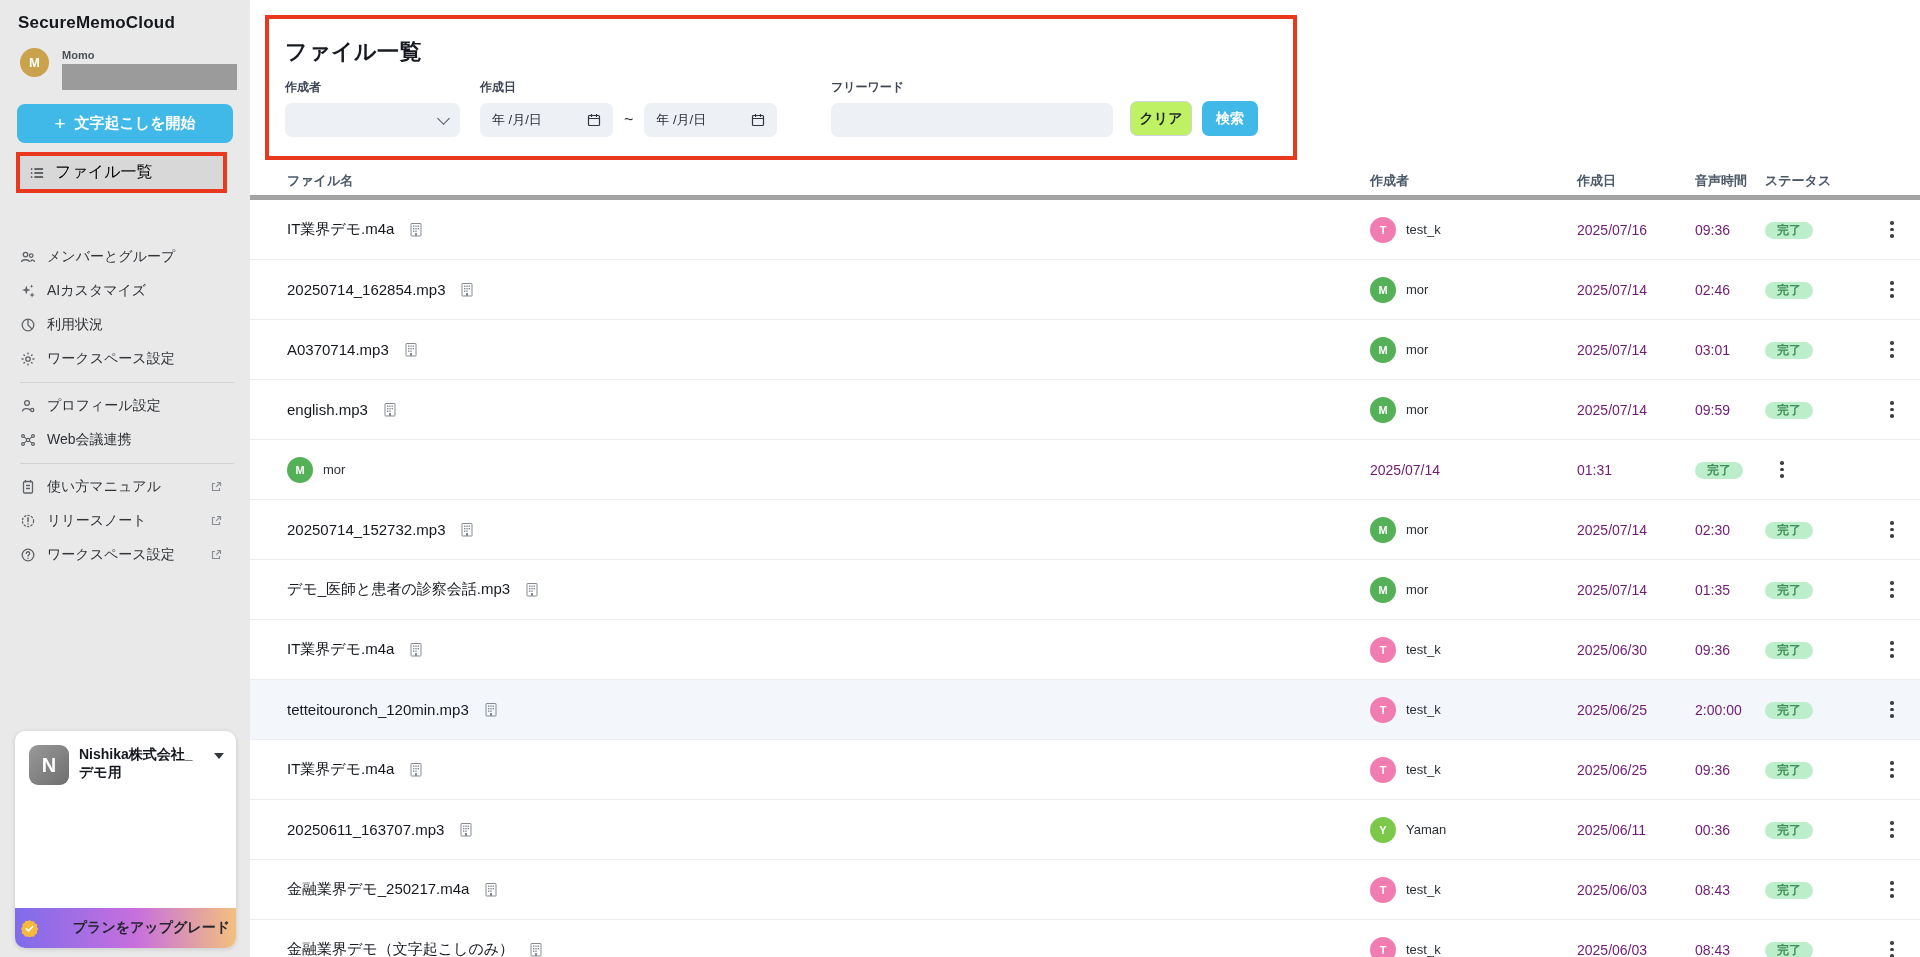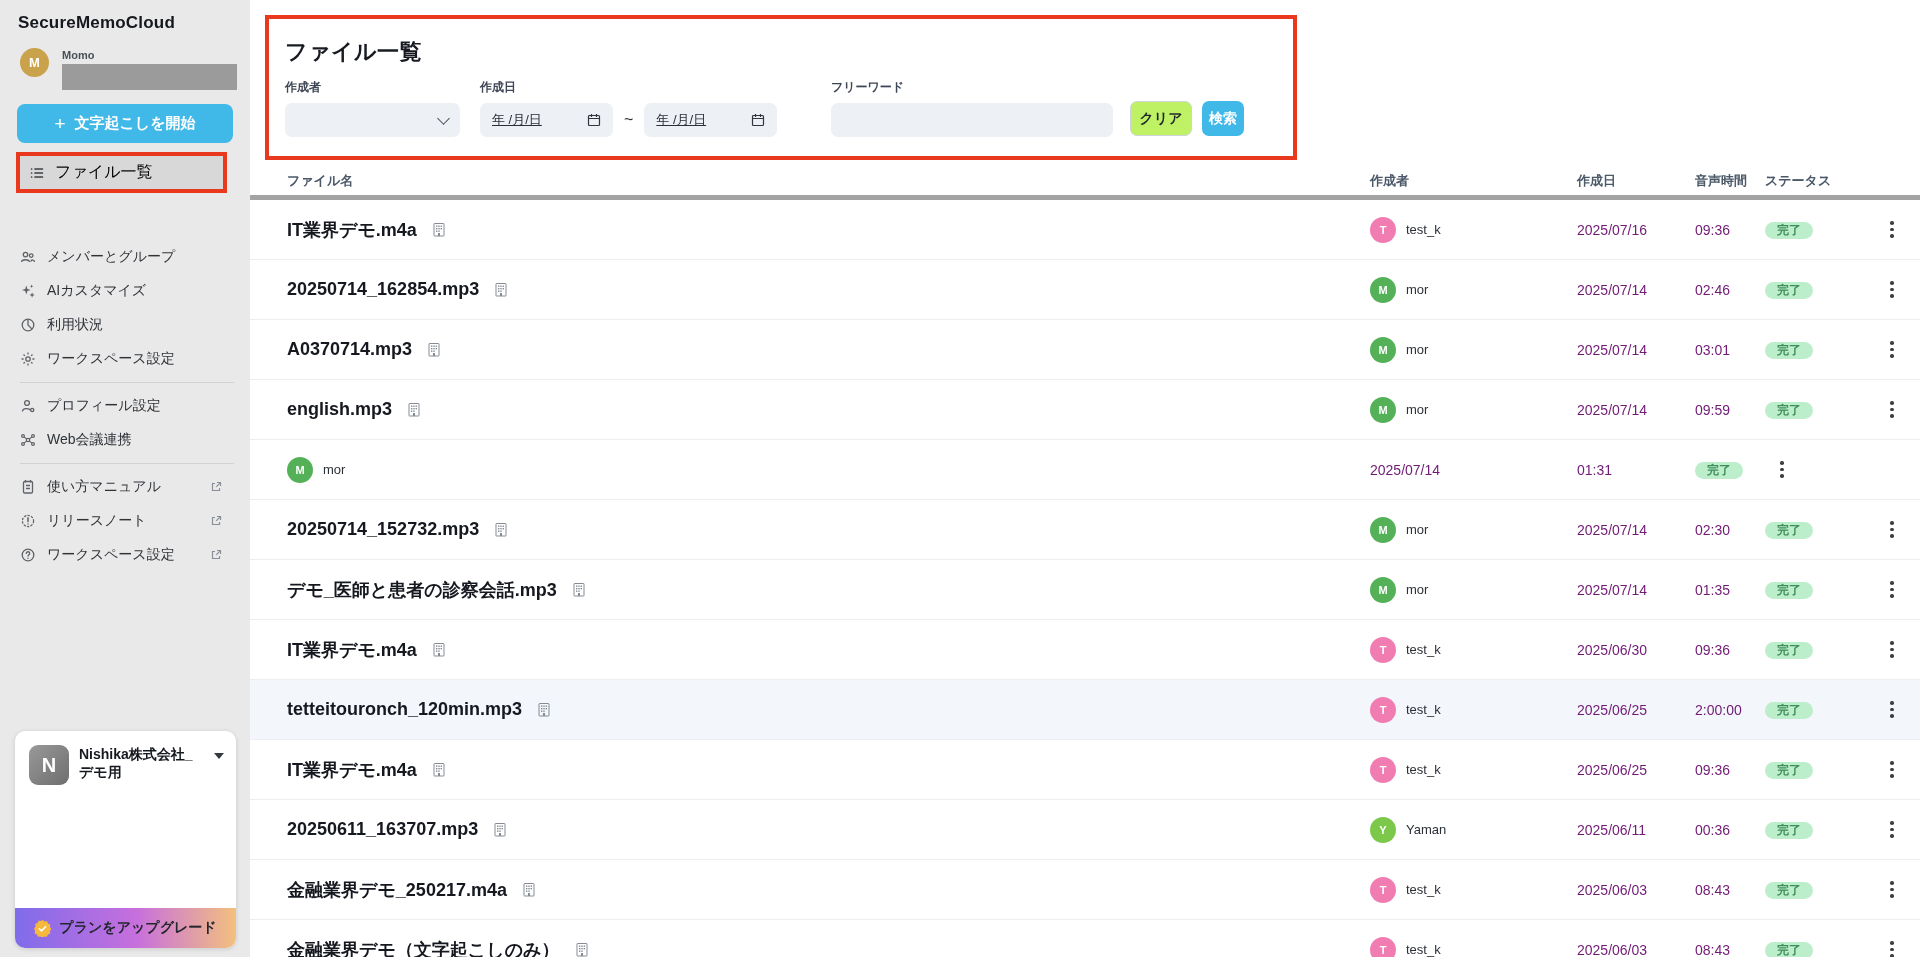--- a/index.html
+++ b/index.html
@@ -29,51 +29,51 @@
   .ws-card{position:absolute;left:15px;top:731px;width:221px;height:217px;background:#fff;border-radius:10px;
     box-shadow:0 1px 5px rgba(0,0,0,.14);overflow:hidden;}
   .ws-head{display:flex;gap:10px;padding:14px 12px 6px 14px;align-items:flex-start;cursor:pointer;}
   .ws-avatar{width:40px;height:40px;border-radius:9px;background:linear-gradient(135deg,#999 0%,#6e6e6e 100%);
     color:#fff;font-size:20px;font-weight:700;display:flex;align-items:center;justify-content:center;flex:0 0 40px;}
   .ws-name{font-size:14px;font-weight:700;color:#15181e;line-height:1.3;width:128px;word-break:break-all;}
   .caret{width:0;height:0;border-left:5px solid transparent;border-right:5px solid transparent;border-top:6px solid #34383f;margin-top:8px;}
   .ws-info{padding:4px 14px 0 14px;font-size:12px;color:#6e737c;line-height:1.62;}
   .ws-upgrade{position:absolute;left:0;right:0;bottom:0;height:40px;border:none;cursor:pointer;
     background:linear-gradient(90deg,#7f6ceb 0%,#c76fdd 55%,#f3c07e 100%);
-    display:flex;align-items:center;justify-content:center;gap:8px;font-size:14px;font-weight:700;color:#23262e;
+    display:flex;align-items:center;justify-content:space-between;gap:8px;font-size:14px;font-weight:700;color:#23262e;
     font-family:inherit;}
 
   
   .main{position:absolute;left:250px;top:0;width:1670px;height:957px;}
   .annotation-box{position:absolute;left:15px;top:15px;width:1024px;height:137px;border:4px solid #e8391f;pointer-events:none;}
   .page-title{position:absolute;left:35px;top:22px;font-size:22px;font-weight:700;color:#171b21;letter-spacing:.5px;}
   .fg{position:absolute;top:79px;}
   .fg-label{font-size:12px;font-weight:600;color:#3d4654;margin-bottom:7px;}
   .field{height:34px;background:#edf0f4;border-radius:7px;display:flex;align-items:center;
-    padding:0 12px;box-sizing:border-box;font-size:13px;color:#2b2f36;cursor:pointer;text-decoration:underline;}
+    padding:0 12px;box-sizing:border-box;font-size:13px;color:#2b2f36;cursor:pointer;}
   .select{width:175px;justify-content:flex-end;}
   .chev{width:8px;height:8px;border-right:1.6px solid #4a4f57;border-bottom:1.6px solid #4a4f57;transform:rotate(45deg);margin-bottom:3px;}
   .daterow{display:flex;align-items:center;gap:11px;}
   .datefield{width:133px;justify-content:space-between;}
   .tilde{font-size:16px;color:#2b2f36;}
   .kw-input{width:282px;height:34px;background:#edf0f4;border:none;border-radius:7px;padding:0 12px;
     box-sizing:border-box;font-size:13px;color:#2b2f36;font-family:inherit;}
   .btn-clear{position:absolute;left:880px;top:101px;width:62px;height:35px;background:#bef264;border:1px solid #cfd4da;
     border-radius:7px;font-size:14px;font-weight:600;color:#1f242b;cursor:pointer;font-family:inherit;}
-  .btn-search{position:absolute;left:952px;top:101px;width:42px;height:35px;background:#41b9e8;border:none;
+  .btn-search{position:absolute;left:952px;top:101px;width:56px;height:35px;background:#41b9e8;border:none;
     border-radius:7px;font-size:14px;font-weight:600;color:#fff;cursor:pointer;font-family:inherit;}
 
   .tgrid{display:grid;grid-template-columns:1083px 207px 118px 70px 110px 1fr;align-items:center;
     padding-left:37px;box-sizing:border-box;}
   .thead{position:absolute;left:0;top:166px;width:100%;height:34px;border-bottom:5px solid #a3a3a3;
     color:#4b5868;font-size:13px;font-weight:600;}
   .rows{position:absolute;left:0;top:200px;width:100%;}
   .trow{height:60px;border-bottom:1px solid #eceef2;cursor:pointer;}
   .row-highlight{background:#f3f6fa;}
-  .cell-file{display:flex;align-items:center;gap:15px;font-size:18px;color:#15181e;font-weight:bold;}
+  .cell-file{display:flex;align-items:center;gap:15px;font-size:15px;color:#15181e;}
   .cell-creator{display:flex;align-items:center;gap:10px;font-size:13px;color:#2b2f36;}
   .avatar{width:26px;height:26px;border-radius:50%;color:#fff;font-size:11px;font-weight:700;
     display:flex;align-items:center;justify-content:center;flex:0 0 26px;}
   .cell-date,.cell-dur{font-size:14px;color:#701a75;}
   .badge{display:inline-block;background:#bdeecb;color:#3e8e5a;font-size:12px;font-weight:700;
     padding:0 12px;border-radius:999px;}
   .kebab{display:flex;flex-direction:column;gap:3px;align-items:center;justify-content:center;
     width:26px;height:26px;margin-left:4px;background:none;border:none;cursor:pointer;}
   .kebab i{width:3.5px;height:3.5px;border-radius:50%;background:#3c4043;}
 </style>

